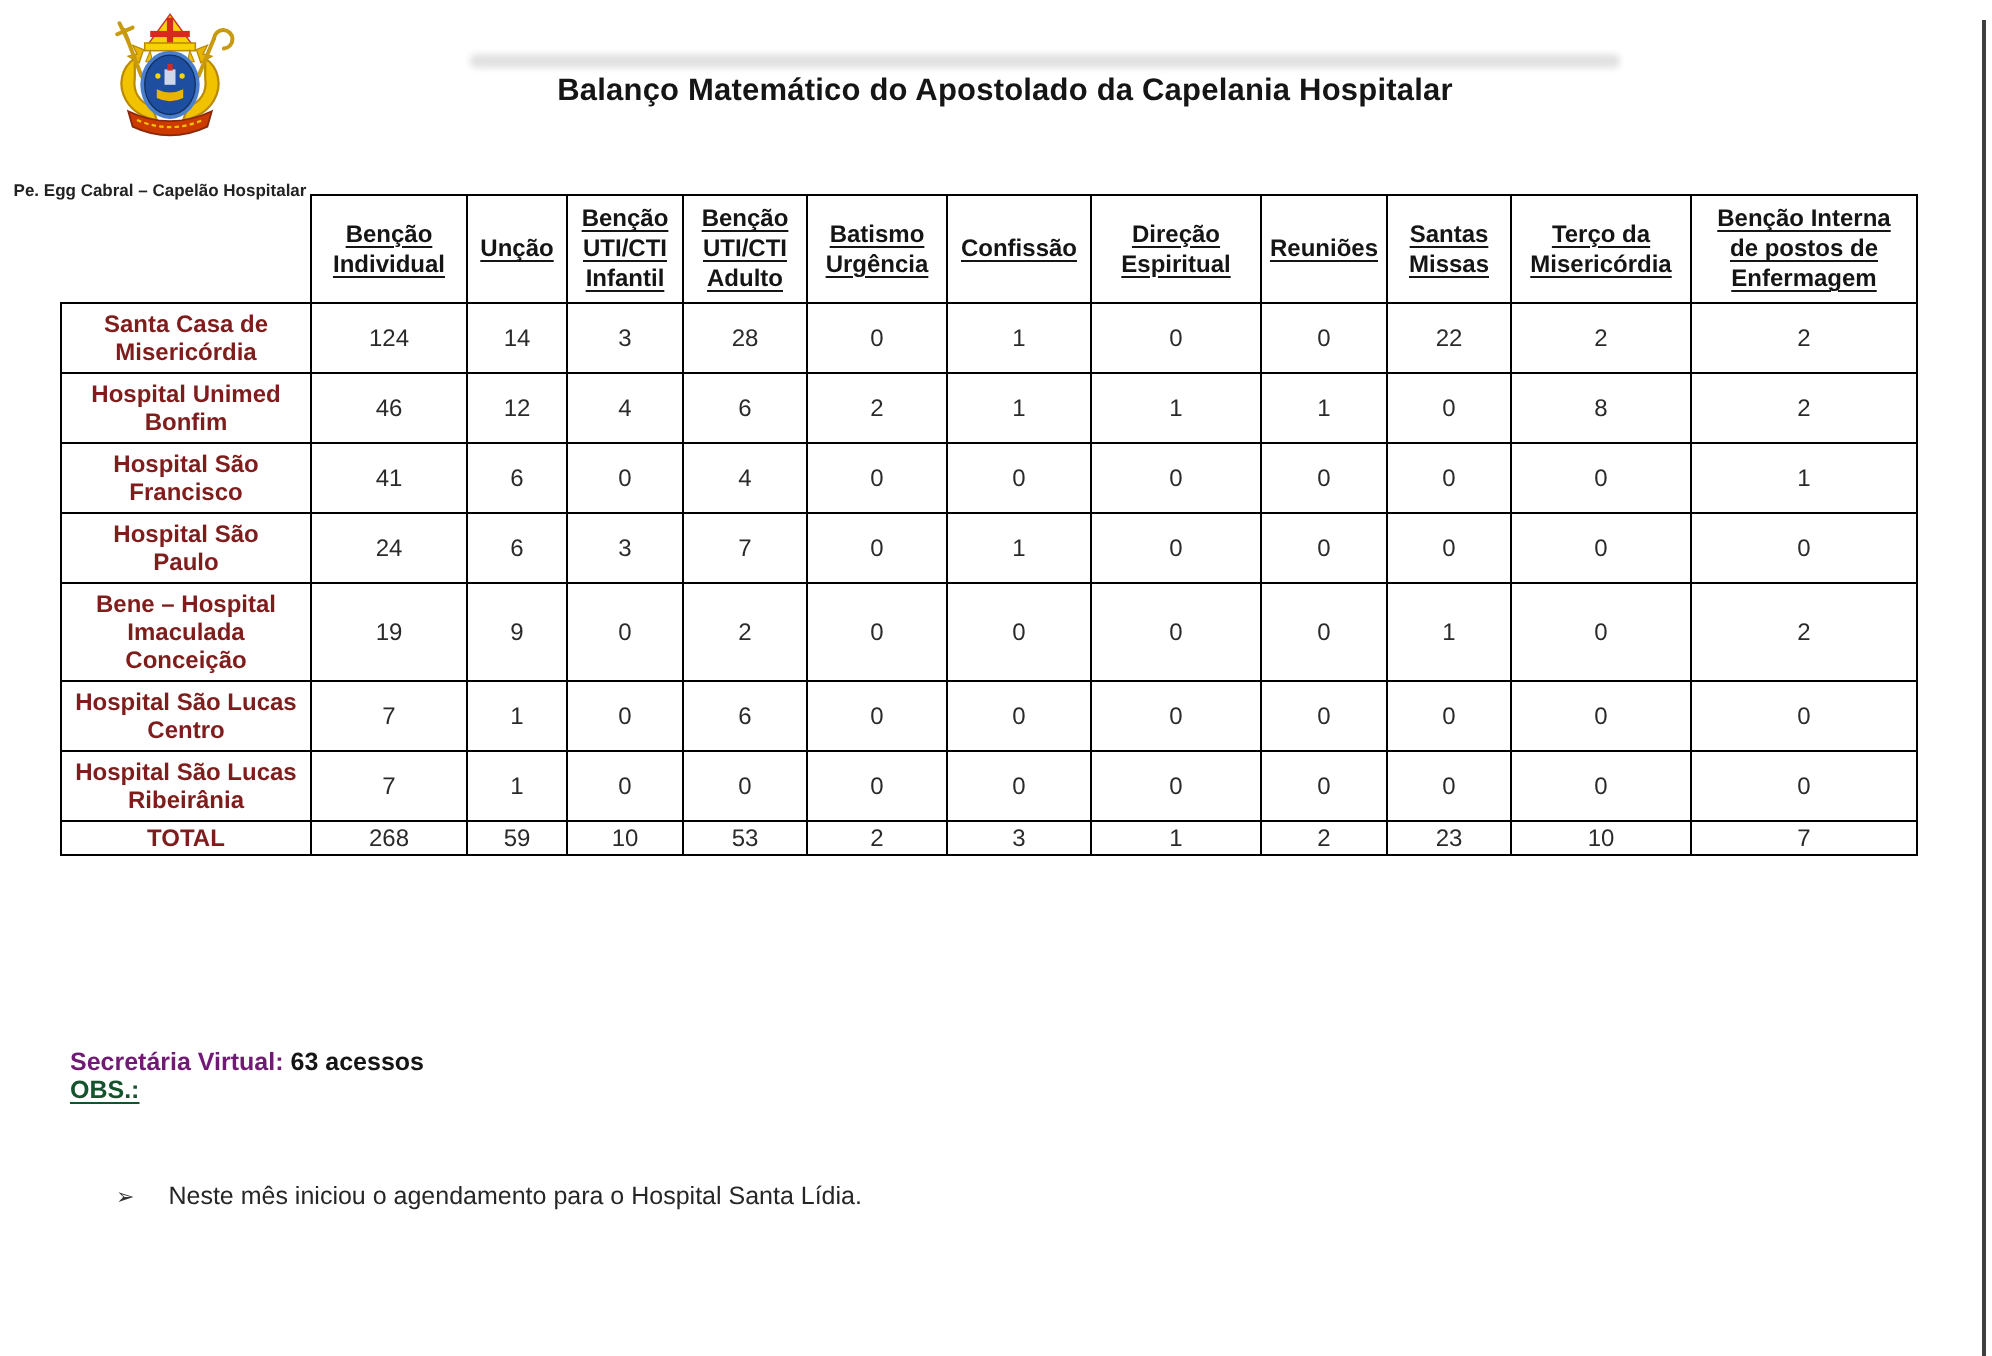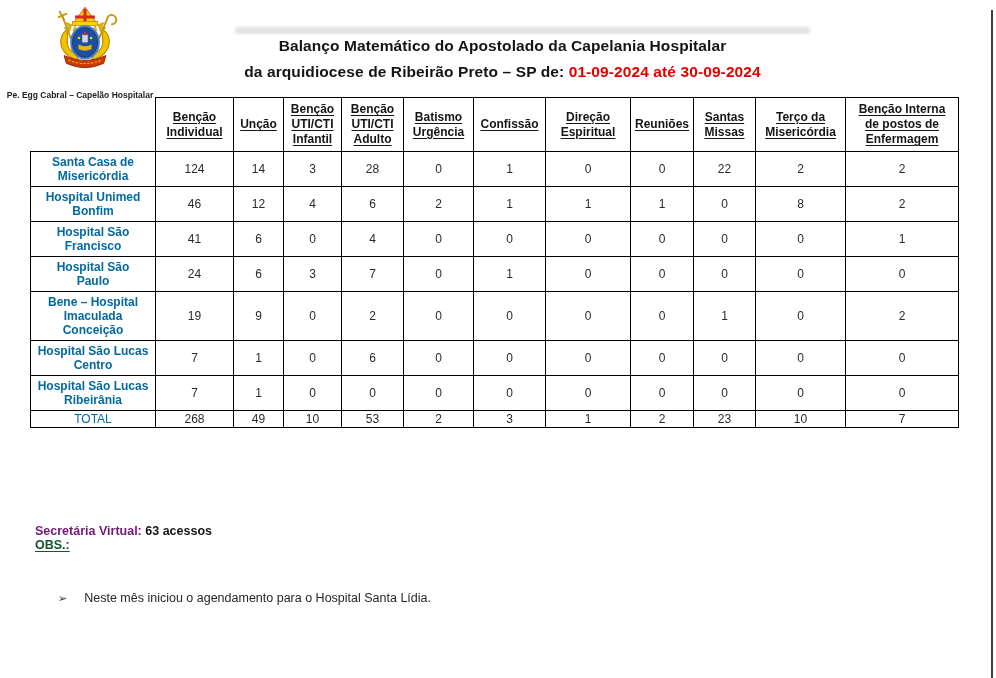--- a/index.html
+++ b/index.html
@@ -41,24 +41,24 @@
     font-weight: bold; white-space: pre-line; line-height: 15px;
     padding: 4px 1px; height: 54px;
     text-decoration: underline; text-underline-offset: 2px; text-decoration-thickness: 1.4px;
     color: #151515;
   }
   table.report th.corner {
     border-top: none; border-left: none; text-decoration: none; background: transparent;
   }
   table.report td { padding: 3px 1px; line-height: 14px; color: #2a2a2a; height: 34px; }
   table.report td.row-name {
-    font-weight: bold; white-space: pre-line; color: #0369a1; padding: 3px 4px;
+    font-weight: bold; white-space: pre-line; color: #7f1d1d; padding: 3px 4px;
   }
   table.report tr.total-row td { padding: 1px; height: 16px; }
-  table.report tr.total-row td.row-name { font-weight: normal; }
+  table.report tr.total-row td.row-name { font-weight: bold; }
   
   .secretaria { position: absolute; left: 35px; top: 524px; font-size: 12.5px; font-weight: bold; color: #151515; }
   .secretaria .red-u { color: #701a75; text-underline-offset: 2px; }
   .obs-head {
     position: absolute; left: 35px; top: 538px; font-size: 12.5px; font-weight: bold;
     text-decoration: underline; text-underline-offset: 2px; color: #14532d;
   }
   .obs-item { position: absolute; left: 58px; top: 591px; font-size: 12.5px; color: #262626; }
   .obs-item .bullet { font-size: 11px; margin-right: 17px; color: #333; }
 </style>
@@ -110,21 +110,20 @@
         <path d="M15,50 Q30,56.5 45,50" stroke="#f2c200" stroke-width="1" fill="none" stroke-dasharray="2 1.5"></path>
       </g>
     </svg>
   </div>
   <div class="logo-caption">Pe. Egg Cabral – Capelão Hospitalar</div>
 
   <div class="ghost-band"></div>
 
   <div class="title-block">
     <div><span class="u">Balanço Matemático do Apostolado da Capelania Hospitalar</span></div>
-    <div><span class="u">da arquidiocese de Ribeirão Preto – SP de: </span><span class="u title-red">01-09-2024 até 30-09-2024</span></div>
   </div>
 
   <div class="tbl-wrap">
     <table class="report">
       <colgroup>
         <col style="width:125px">
           <col style="width:78px">
           <col style="width:50px">
         <col style="width:58px">
           <col style="width:62px">
@@ -266,21 +265,21 @@
             <td>0</td>
             <td>0</td>
             <td>0</td>
             <td>0</td>
             <td>0</td>
             <td>0</td>
           </tr>
           <tr class="total-row">
             <td class="row-name">TOTAL</td>
             <td>268</td>
-            <td>49</td>
+            <td>59</td>
             <td>10</td>
             <td>53</td>
             <td>2</td>
             <td>3</td>
             <td>1</td>
             <td>2</td>
             <td>23</td>
             <td>10</td>
             <td>7</td>
           </tr>

